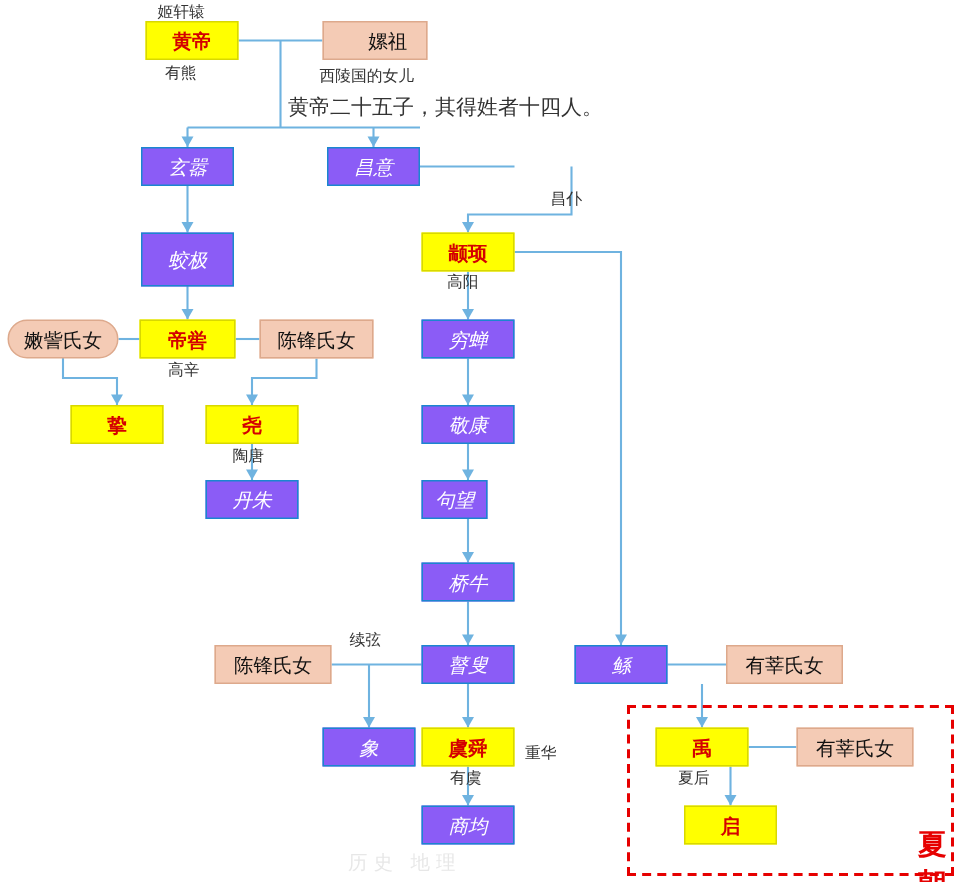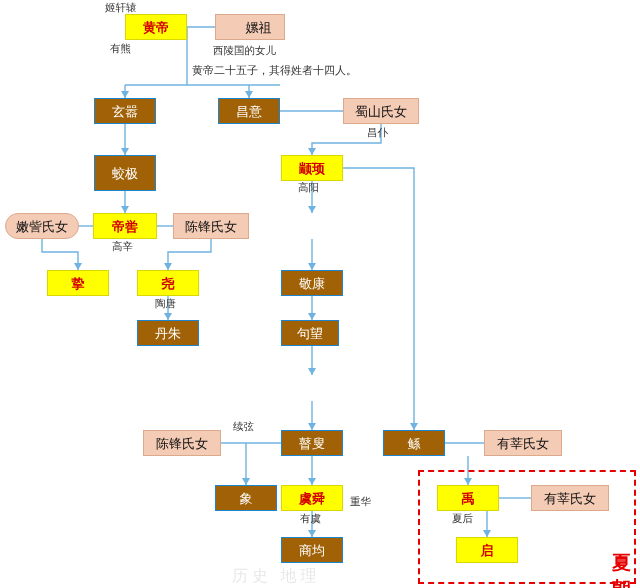--- a/index.html
+++ b/index.html
@@ -11,35 +11,35 @@
   }
   #canvas{position:absolute;left:0;top:0;width:640px;height:588px;}
   svg.lines{position:absolute;left:0;top:0;width:640px;height:588px;pointer-events:none;}
   .node{
     position:absolute;box-sizing:border-box;
     border:1px solid #5b8fb9;
     display:flex;align-items:center;justify-content:center;
     font-size:13px;line-height:1;
     white-space:nowrap;
   }
-  .node.blue{background:#a16207;border-color:#1b86cf;color:#ffffff;}
+  .node.blue{background:#8b5cf6;border-color:#1b86cf;color:#ffffff;font-style:italic;}
   .node.yellow{background:#ffff00;border-color:#d8d800;color:#d40000;font-weight:bold;}
   .node.pink{background:#f4cbb5;border-color:#dda98c;color:#111;}
   .note{
-    position:absolute;font-size:11px;color:#333;white-space:nowrap;
+    position:absolute;font-size:14px;color:#333;white-space:nowrap;
   }
   .note.small{font-size:10.5px;}
   .dashbox{
     position:absolute;border:2px dashed #e60000;box-sizing:border-box;
   }
   .dynasty{
     position:absolute;color:#e60000;font-size:19px;font-weight:bold;letter-spacing:1px;
   }
   .wm{
-    position:absolute;color:rgba(120,120,120,.18);font-size:16px;letter-spacing:4px;
+    position:absolute;color:rgba(120,120,120,.18);font-size:13px;letter-spacing:4px;
   }
 </style>
 </head>
 <body>
 
 <div id="canvas">
 
   <svg class="lines" viewBox="0 0 640 588">
     <g fill="none" stroke="#6fb3e0" stroke-width="1.4">
 
@@ -109,64 +109,67 @@
       <polygon points="168,320 164,313 172,313"></polygon>
       <polygon points="246,485 242,478 250,478"></polygon>
       <polygon points="414,430 410,423 418,423"></polygon>
       <polygon points="468,485 464,478 472,478"></polygon>
       <polygon points="487,537 483,530 491,530"></polygon>
     </g>
   </svg>
 
   <div class="dashbox" style="left:418px;top:470px;width:218px;height:114px;"></div>
 
-  <div class="node yellow" style="left:97px;top:14px;width:62px;height:26px;margin-left:28px;">
+  <div class="node yellow" style="left:97px;top:14px;width:62px;height:26px;">
       <span>黄帝</span>
     </div>
   <div class="node pink" style="left:215px;top:14px;width:70px;height:26px;padding-left:17px;">
       <span>嫘祖</span>
     </div>
   <div class="node blue" style="left:94px;top:98px;width:62px;height:26px;">
       <span>玄嚣</span>
     </div>
   <div class="node blue" style="left:218px;top:98px;width:62px;height:26px;">
       <span>昌意</span>
     </div>
-  <div class="node pink" style="left:343px;top:98px;width:76px;height:26px;">
-      <span>蜀山氏女</span>
-    </div>
   <div class="node blue" style="left:94px;top:155px;width:62px;height:36px;">
       <span>蛟极</span>
     </div>
   <div class="node yellow" style="left:281px;top:155px;width:62px;height:26px;">
       <span>颛顼</span>
     </div>
   <div class="node pink" style="left:5px;top:213px;width:74px;height:26px;border-radius:13px;">
       <span>嫩訾氏女</span>
     </div>
   <div class="node yellow" style="left:93px;top:213px;width:64px;height:26px;">
       <span>帝喾</span>
     </div>
   <div class="node pink" style="left:173px;top:213px;width:76px;height:26px;">
       <span>陈锋氏女</span>
     </div>
+  <div class="node blue" style="left:281px;top:213px;width:62px;height:26px;">
+      <span>穷蝉</span>
+    </div>
   <div class="node yellow" style="left:47px;top:270px;width:62px;height:26px;">
       <span>挚</span>
     </div>
   <div class="node yellow" style="left:137px;top:270px;width:62px;height:26px;">
       <span>尧</span>
     </div>
   <div class="node blue" style="left:281px;top:270px;width:62px;height:26px;">
       <span>敬康</span>
     </div>
   <div class="node blue" style="left:137px;top:320px;width:62px;height:26px;">
       <span>丹朱</span>
     </div>
-  <div class="node blue" style="left:281px;top:320px;width:58px;height:26px;">
+  <div class="node blue" style="left:281px;top:320px;width:44px;height:26px;">
       <span>句望</span>
+    </div>
+  <div class="node blue" style="left:281px;top:375px;width:62px;height:26px;">
+      <span>桥牛</span>
     </div>
   <div class="node pink" style="left:143px;top:430px;width:78px;height:26px;">
       <span>陈锋氏女</span>
     </div>
   <div class="node blue" style="left:281px;top:430px;width:62px;height:26px;">
       <span>瞽叟</span>
     </div>
   <div class="node blue" style="left:383px;top:430px;width:62px;height:26px;">
       <span>鲧</span>
     </div>

